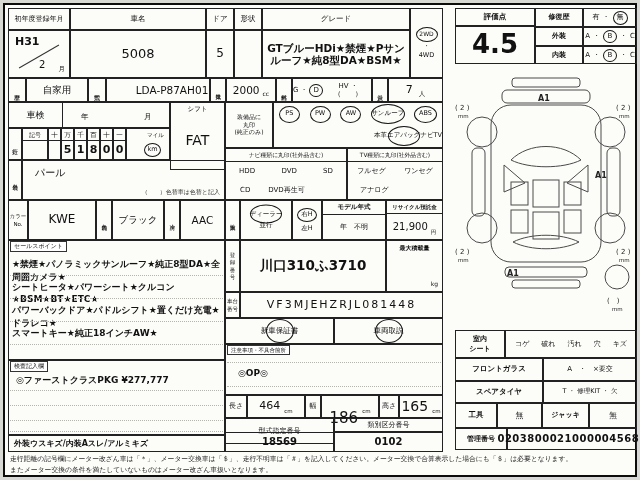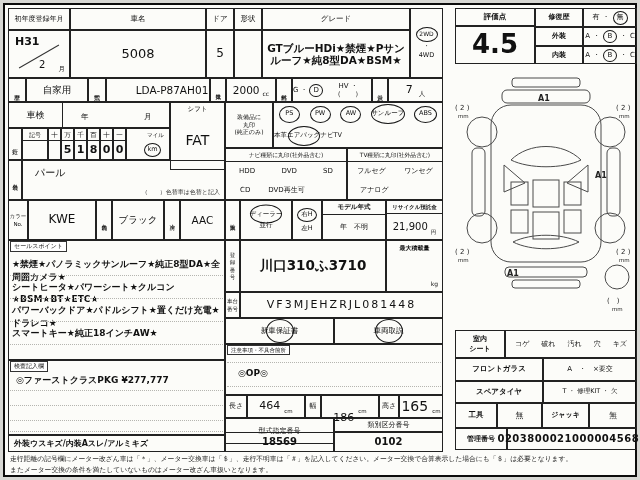--- a/index.html
+++ b/index.html
@@ -136,21 +136,21 @@
     <span>(純正のみ)</span>
   </div>
   <div class="c col" style="left:273px;top:102px;width:170px;height:46px;">
     <div style="flex:1;width:100%;display:flex;align-items:center;justify-content:space-around;font-size:6.5px;">
       <span class="oc" style="width:21px;height:17px;">PS</span>
       <span class="oc" style="width:21px;height:17px;">PW</span>
       <span class="oc" style="width:21px;height:17px;">AW</span>
       <span class="mc" style="--w:32px;--h:18px;">サンルーフ</span>
       <span class="oc" style="width:23px;height:17px;">ABS</span>
     </div>
-    <div style="flex:1;width:100%;display:flex;align-items:center;justify-content:flex-start;font-size:6.5px;">
+    <div style="flex:1;width:100%;display:flex;align-items:center;justify-content:flex-end;font-size:6.5px;">
       <span>本革</span>
       <span class="mc" style="--w:30px;--h:18px;">エアバッグ</span>
       <span>ナビ</span>
       <span>TV</span>
     </div>
   </div>
 
   <div class="c col" style="left:225px;top:148px;width:122px;height:52px;">
     <div style="width:100%;height:13px;border-bottom:1px solid #222;font-size:5.8px;display:flex;align-items:center;justify-content:center;">ナビ種類に丸印(社外品含む)</div>
     <div style="flex:1;width:100%;display:flex;align-items:center;justify-content:space-around;font-size:7px;">
@@ -259,21 +259,21 @@
   <div class="nb" style="position:absolute;left:238px;top:368px;font-size:9px;font-weight:bold;">◎OP◎</div>
   <div class="dot" style="left:227px;top:386px;width:214px;"></div>
 
   <div class="c" style="left:225px;top:395px;width:22px;height:23px;font-size:7px;">長さ</div>
   <div class="c" style="left:247px;top:395px;width:58px;height:23px;gap:4px;">
     <span style="font-size:11px;">464</span>
     <span style="font-size:5.5px;align-self:flex-end;padding-bottom:3px;">cm</span>
   </div>
   <div class="c" style="left:305px;top:395px;width:16px;height:23px;font-size:7px;">幅</div>
   <div class="c" style="left:321px;top:395px;width:58px;height:23px;gap:4px;">
-    <span style="font-size:11px;margin-top:24px;">186</span>
+    <span style="font-size:15px;margin-top:24px;">186</span>
     <span style="font-size:5.5px;align-self:flex-end;padding-bottom:3px;">cm</span>
   </div>
   <div class="c" style="left:379px;top:395px;width:20px;height:23px;font-size:7px;">高さ</div>
   <div class="c" style="left:399px;top:395px;width:44px;height:23px;gap:4px;">
     <span style="font-size:14px;">165</span>
     <span style="font-size:5.5px;align-self:flex-end;padding-bottom:3px;">cm</span>
   </div>
 
   <div class="c" style="left:225px;top:418px;width:109px;height:26px;font-size:7px;">型式指定番号</div>
   <div class="c" style="left:334px;top:418px;width:109px;height:14px;font-size:7px;">類別区分番号</div>

